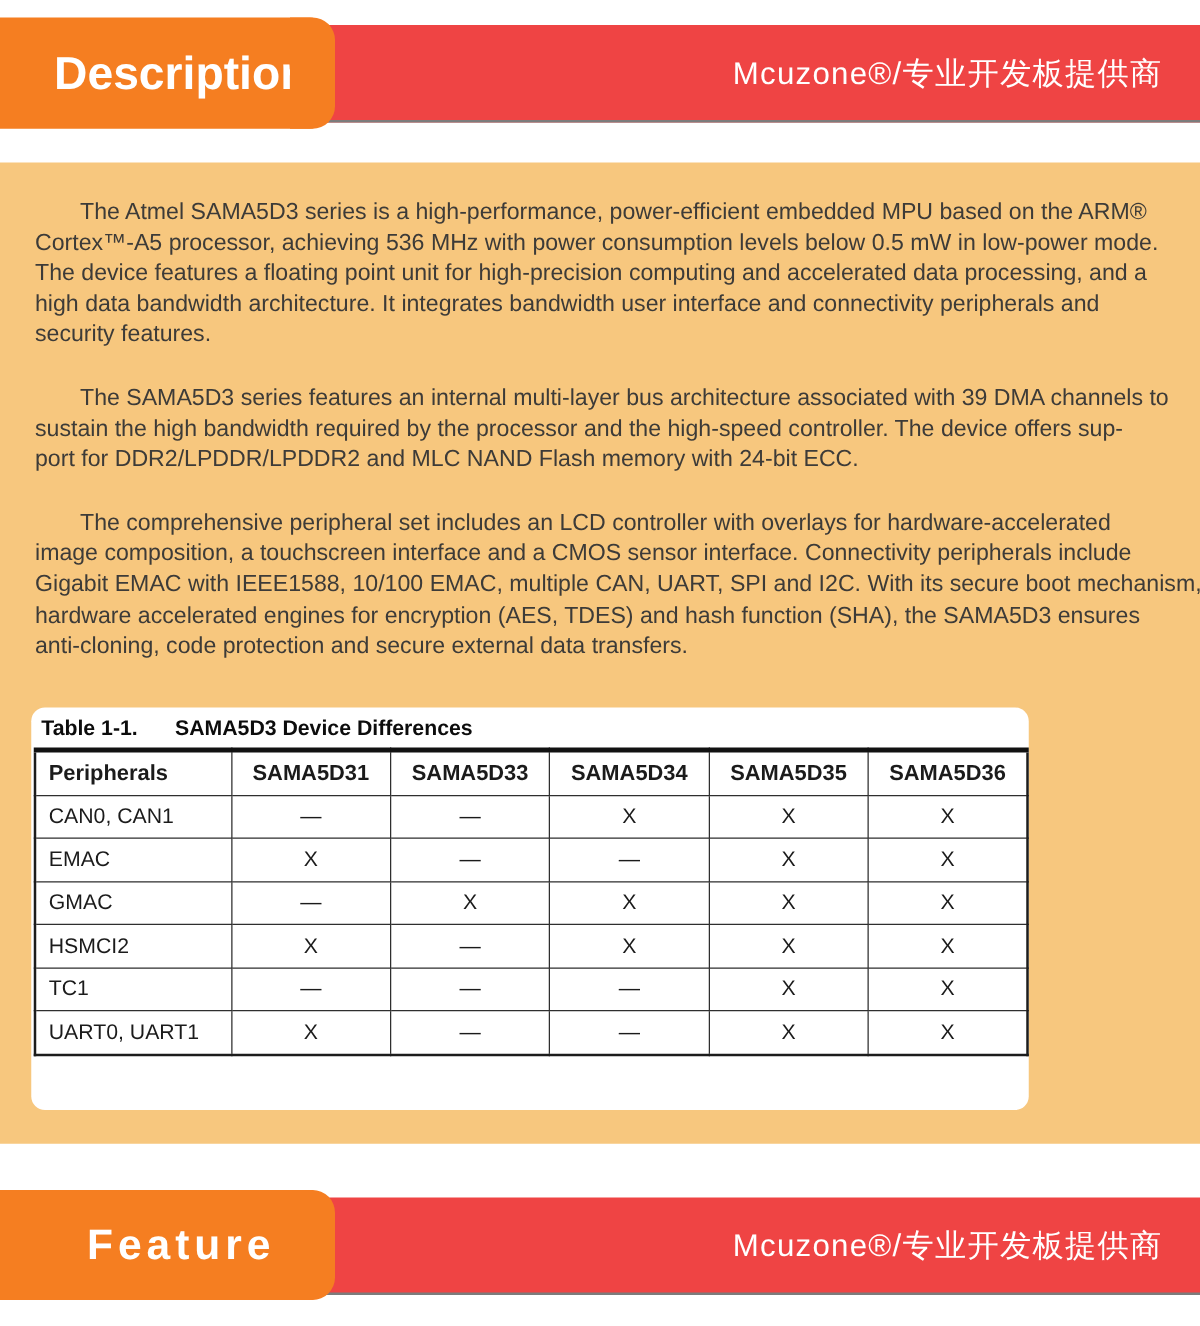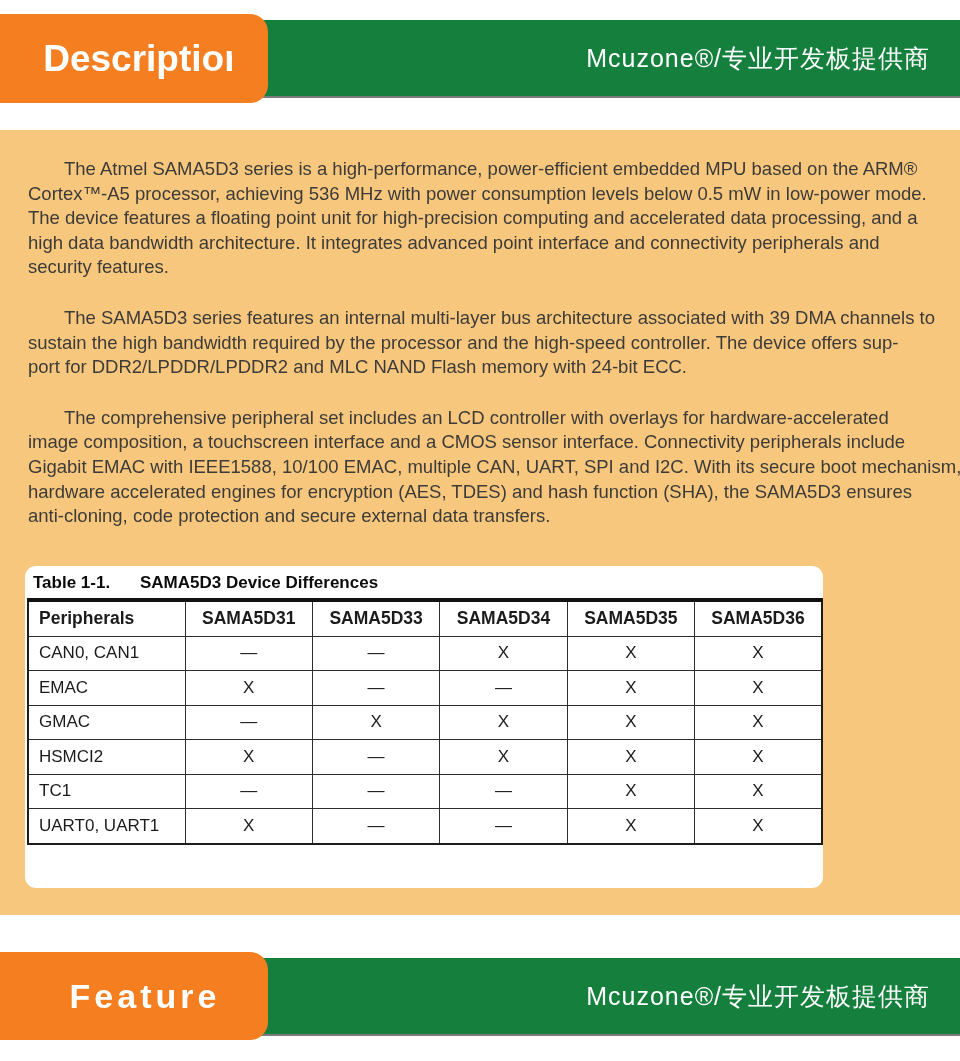--- a/index.html
+++ b/index.html
@@ -10,21 +10,21 @@
     background: #ffffff;
     font-family: "Liberation Sans", "DejaVu Sans", sans-serif;
     overflow: hidden;
   }
   .page { position: relative; width: 960px; height: 1061px; background: #ffffff; }
 
   
   .banner { position: absolute; left: 0; width: 960px; height: 89px; }
   .banner-gray {
     position: absolute; left: 258px; right: 0; top: 6px; height: 78px;
-    background: #15803d;
+    background: #ef4444;
     border-bottom: 2px solid #7c7c7c;
     display: flex; align-items: center; justify-content: flex-end;
     padding-right: 30px; box-sizing: border-box;
     z-index: 1;
   }
   .banner-brand {
     color: #ffffff; font-size: 25px; letter-spacing: 1px; white-space: nowrap;
   }
   .banner-left {
     position: absolute; left: 0; top: 0; width: 226px; height: 100%;
@@ -97,21 +97,21 @@
       <span class="banner-title">Description</span>
     </div>
     <div class="banner-tab"></div>
   </div>
 
   <div class="content">
     <div class="para">
       <div class="line indent">The Atmel SAMA5D3 series is a high-performance, power-efficient embedded MPU based on the ARM®</div>
       <div class="line">Cortex™-A5 processor, achieving 536 MHz with power consumption levels below 0.5 mW in low-power mode.</div>
       <div class="line">The device features a floating point unit for high-precision computing and accelerated data processing, and a</div>
-      <div class="line">high data bandwidth architecture. It integrates advanced point interface and connectivity peripherals and</div>
+      <div class="line">high data bandwidth architecture. It integrates bandwidth user interface and connectivity peripherals and</div>
       <div class="line">security features.</div>
     </div>
     <div class="para">
       <div class="line indent">The SAMA5D3 series features an internal multi-layer bus architecture associated with 39 DMA channels to</div>
       <div class="line">sustain the high bandwidth required by the processor and the high-speed controller. The device offers sup-</div>
       <div class="line">port for DDR2/LPDDR/LPDDR2 and MLC NAND Flash memory with 24-bit ECC.</div>
     </div>
     <div class="para">
       <div class="line indent">The comprehensive peripheral set includes an LCD controller with overlays for hardware-accelerated</div>
       <div class="line">image composition, a touchscreen interface and a CMOS sensor interface. Connectivity peripherals include</div>

